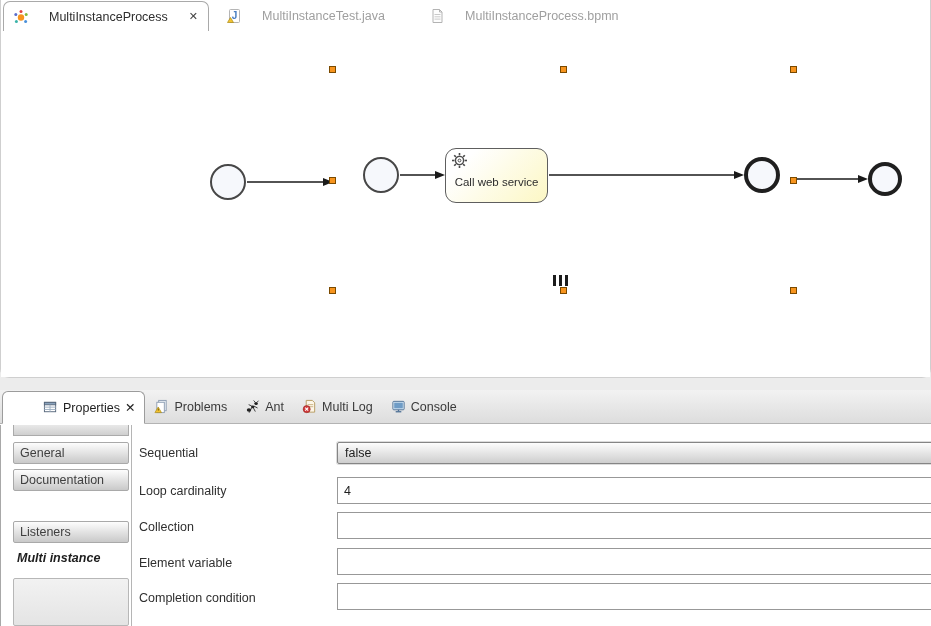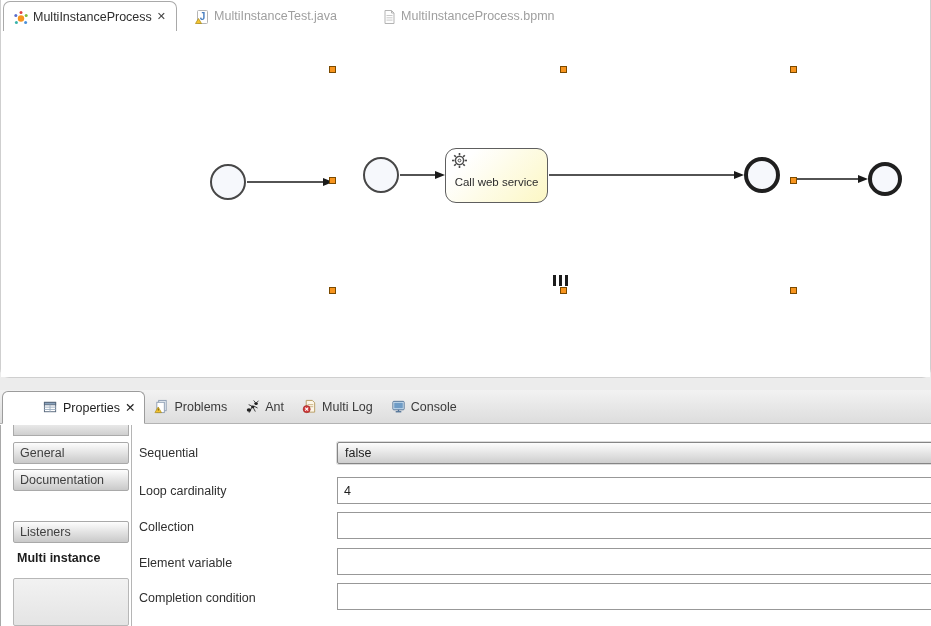--- a/index.html
+++ b/index.html
@@ -3,21 +3,21 @@
 <meta charset="utf-8">
 <style>
   html,body{margin:0;padding:0;width:931px;height:626px;overflow:hidden;
     background:#ececec;font-family:"Liberation Sans","DejaVu Sans",sans-serif;}
   *{box-sizing:border-box;}
 
   
   .editor-region{position:absolute;left:0;top:0;width:931px;height:378px;background:#fff;
     border:1px solid #cfcfcf;border-top:none;border-radius:0 0 9px 9px;}
   .etabbar{position:absolute;left:0;top:0;right:0;height:31px;display:flex;align-items:flex-end;}
-  .etab{display:flex;gap:4px;height:30px;padding:8px 9px;font-size:12.5px;color:#9f9f9f;white-space:nowrap;}
+  .etab{display:flex;align-items:center;gap:20px;height:30px;padding:8px 9px;font-size:12.5px;color:#9f9f9f;white-space:nowrap;}
   .etab.active{margin-left:2px;background:#fff;border:1px solid #a9a9a9;border-bottom:none;
     border-radius:7px 7px 0 0;color:#2e2e2e;}
   .etab .close{font-size:11px;color:#444;padding:0 1px;cursor:pointer;}
   .icon16{width:16px;height:16px;display:inline-block;flex:0 0 auto;}
 
   
   .canvas{position:absolute;left:0;top:31px;width:929px;height:346px;background:#fff;overflow:hidden;}
   .flow-svg{position:absolute;left:0;top:0;}
   .subprocess{position:absolute;left:332px;top:39px;width:461px;height:220px;
     background:#d7d9ad;border:2px solid #545454;}
@@ -41,21 +41,21 @@
     background:linear-gradient(#f2f2f2,#dddddd);border-bottom:1px solid #b3b3b3;display:flex;align-items:flex-end;}
   .btab{display:flex;align-items:center;gap:5px;height:33px;padding:0 9px;font-size:12.5px;color:#3a3a3a;white-space:nowrap;}
   .btab.active{margin-left:2px;background:#fff;border:1px solid #9c9c9c;border-bottom:1px solid #fff;
     border-radius:6px 6px 0 0;margin-bottom:-1px;color:#1f1f1f;padding-left:40px;}
   .bcontent{position:absolute;left:0;top:35px;right:0;bottom:0;background:#fff;border-left:1px solid #a8a8a8;}
   .sidebar-sep{position:absolute;left:130px;top:0;bottom:0;width:1px;background:#b5b5b5;}
   .side-btn{position:absolute;left:12px;width:116px;height:22px;
     background:linear-gradient(#fdfdfd,#c9c9c9);border:1px solid #a9a9a9;border-radius:2px;
     font-size:12.5px;color:#3f3f3f;display:flex;align-items:center;padding:0 6px;}
   .side-strip{position:absolute;left:12px;width:116px;background:linear-gradient(#e8e8e8,#cfcfcf);border:1px solid #ababab;border-top:none;}
-  .side-selected{position:absolute;left:16px;width:112px;font-size:12.5px;font-weight:bold;color:#1d1d1d;}
+  .side-selected{position:absolute;left:16px;width:112px;font-size:12.5px;font-weight:bold;color:#1d1d1d;font-style:italic;}
   .side-empty{position:absolute;left:12px;width:116px;background:linear-gradient(#f2f2f2,#e4e4e4);border:1px solid #b7b7b7;border-radius:2px;}
   .frm-label{position:absolute;left:138px;font-size:12.5px;color:#2f2f2f;}
   .frm-input{position:absolute;left:336px;right:-6px;height:27px;border:1px solid #989898;
     background:#fff;font-family:inherit;font-size:12.5px;color:#1f1f1f;padding:0 6px;outline:none;}
   .frm-combo{position:absolute;left:336px;right:-6px;height:22px;border:1px solid #858585;border-radius:2px;
     background:linear-gradient(#fdfdfd,#cecece);font-size:12.5px;color:#1f1f1f;
     display:flex;align-items:center;padding:0 7px;box-shadow:0 0 0 1px #dcdcdc;}
 </style>
 </head>
 <body>

